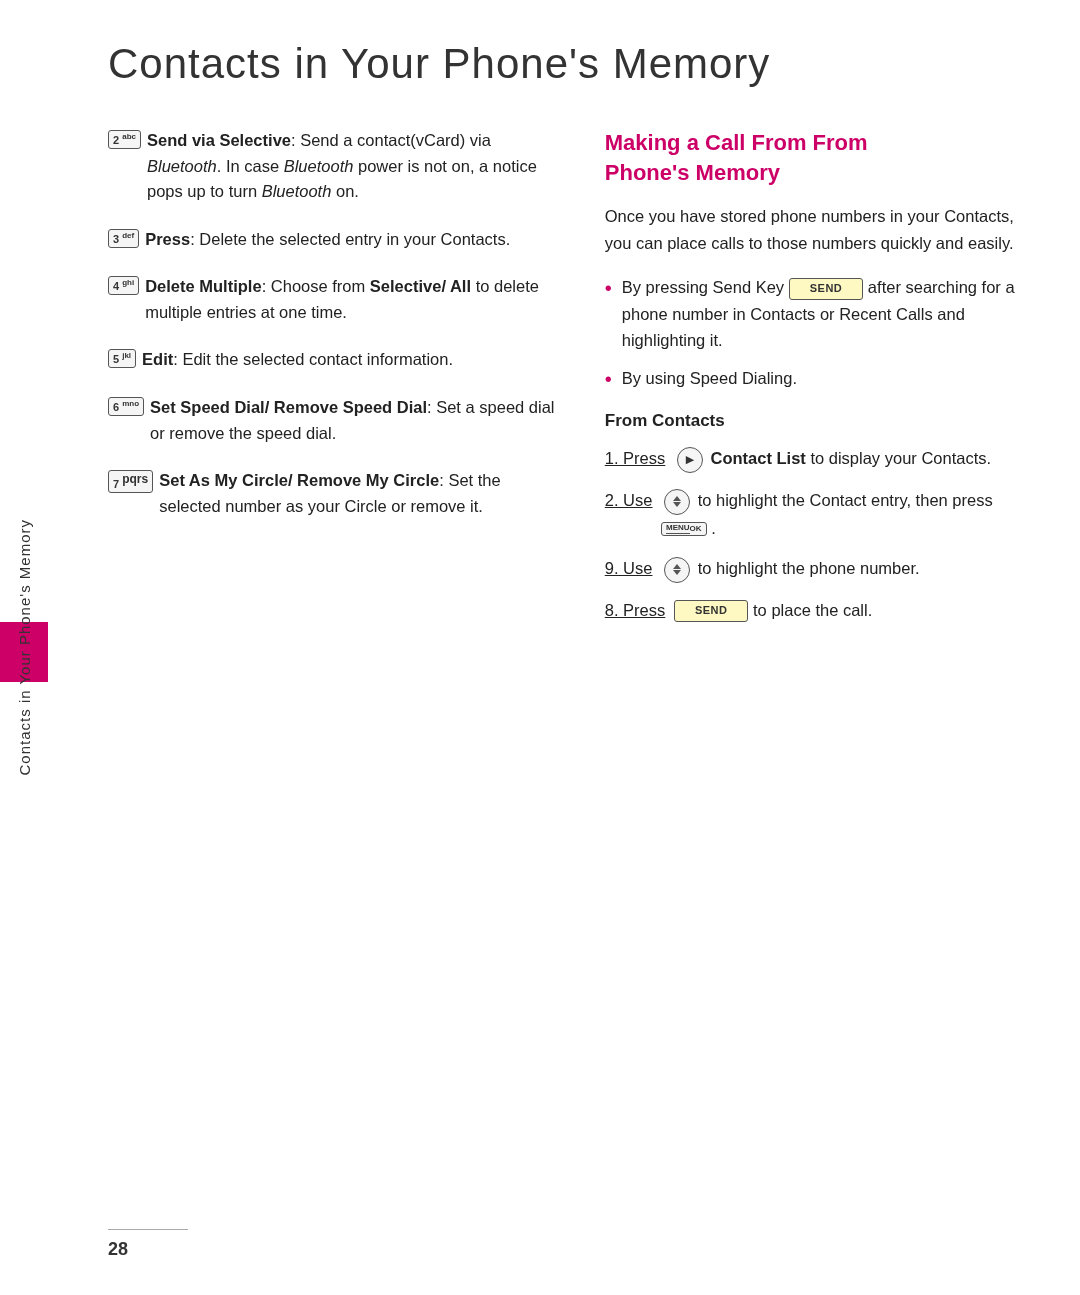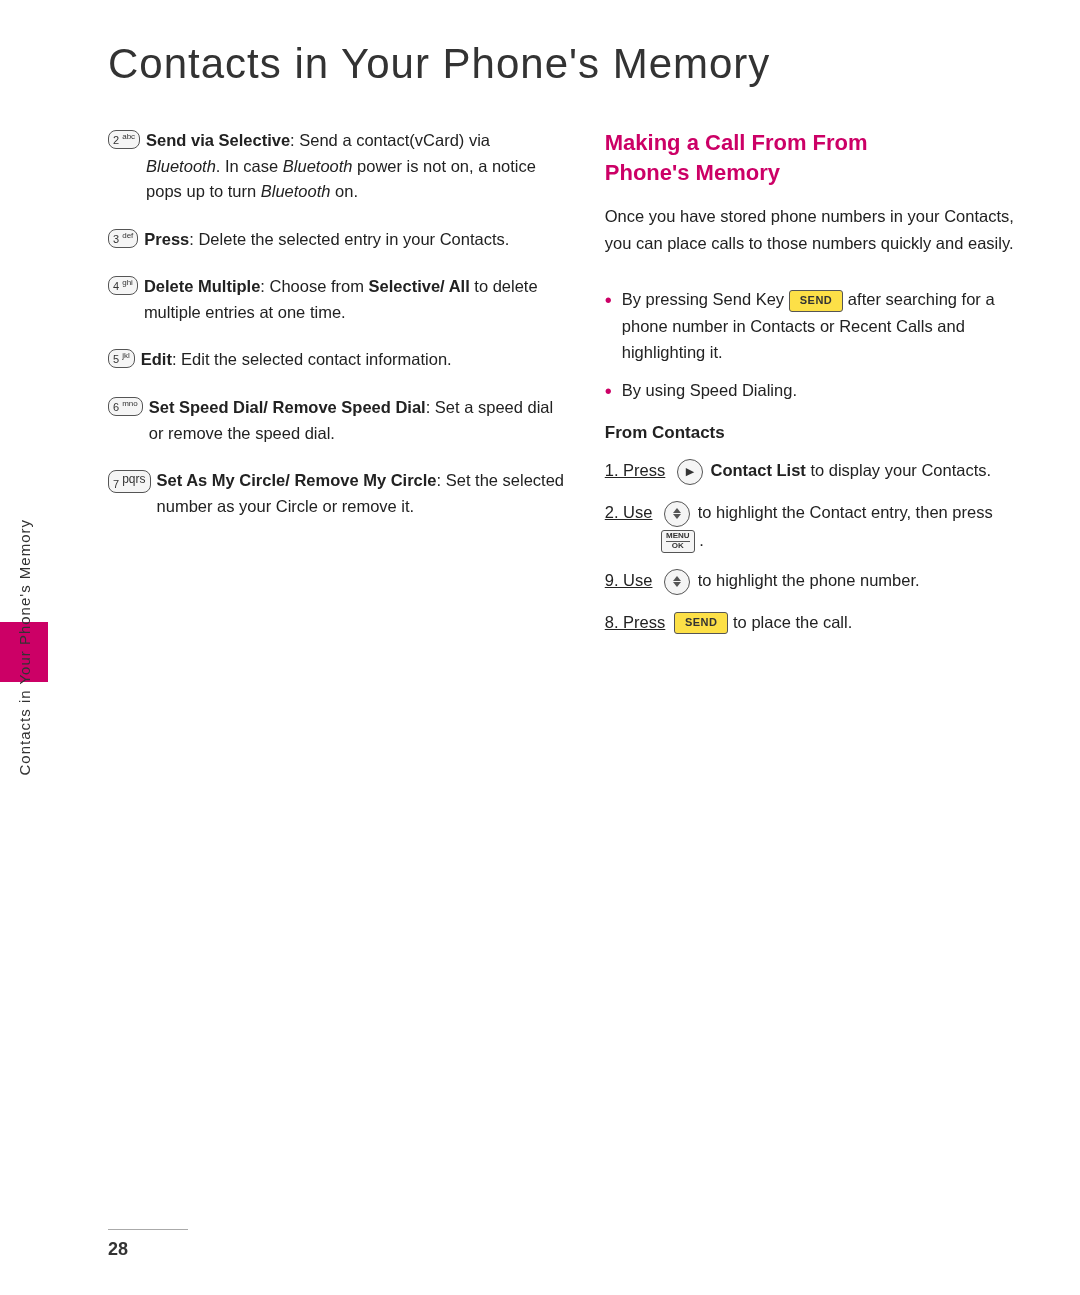--- a/index.html
+++ b/index.html
@@ -79,24 +79,24 @@
     }
 
     .right-col {
       flex: 1;
     }
 
     
     .key-icon {
       display: inline-block;
       border: 1.5px solid #555;
-      border-radius: 8px;
+      border-radius: 3px;
       padding: 1px 4px;
       font-size: 11px;
-      font-weight: normal;
+      font-weight: bold;
       color: #333;
       background: #f5f5f5;
       vertical-align: middle;
       line-height: 1.3;
       margin-right: 6px;
       white-space: nowrap;
       text-align: center;
     }
 
     
@@ -131,21 +131,21 @@
       color: #cc0066;
       font-weight: bold;
       line-height: 1.35;
       margin-bottom: 16px;
     }
 
     .section-body {
       font-size: 16.5px;
       color: #222;
       line-height: 1.6;
-      margin-bottom: 30px;
+      margin-bottom: 18px;
     }
 
     
     .bullet-list {
       margin-bottom: 18px;
       padding-left: 0;
       list-style: none;
     }
 
     .bullet-list li {
@@ -212,25 +212,25 @@
       vertical-align: middle;
       margin: 0 3px;
       background: #f5f5f5;
     }
 
     
     .send-key {
       display: inline-block;
       border: 1.5px solid #555;
       border-radius: 3px;
-      padding: 1px 10px;
+      padding: 1px 20px;
       font-size: 11px;
       font-weight: bold;
       color: #333;
-      background: #fde047;
+      background: #fef9c3;
       vertical-align: middle;
       letter-spacing: 0.5px;
     }
 
     
     .menu-ok-key {
       display: inline-flex;
       align-items: center;
       justify-content: center;
       border: 1.5px solid #555;
@@ -364,21 +364,21 @@
           <li>
             <span class="step-num">2. Use</span>
             &nbsp;
             <span class="step-content">
               <span style="display:inline-flex;width:26px;height:26px;border:1.5px solid #555;border-radius:50%;background:#f5f5f5;align-items:center;justify-content:center;font-size:10px;margin:0 3px;vertical-align:middle;flex-direction:column;">
                 <span style="display:block;width:0;height:0;border-left:4px solid transparent;border-right:4px solid transparent;border-bottom:5px solid #555;margin-bottom:1px;"></span>
                 <span style="display:block;width:0;height:0;border-left:4px solid transparent;border-right:4px solid transparent;border-top:5px solid #555;"></span>
               </span>
               to highlight the Contact entry, then press
               <span class="menu-ok-key" style="display:inline-flex;border:1.5px solid #555;border-radius:3px;padding:1px 4px;font-size:9px;font-weight:bold;color:#333;background:#f5f5f5;vertical-align:middle;line-height:1.2;">
-                <span style="display:flex;flex-direction:column;align-items:center;line-height:1.1;">
+                <span style="display:flex;align-items:center;line-height:1.1;">
                   <span style="font-size:8px;border-bottom:1px solid #555;padding-bottom:0;">MENU</span>
                   <span style="font-size:8px;">OK</span>
                 </span>
               </span>
               .
             </span>
           </li>
 
           <li>
             <span class="step-num">9. Use</span>

